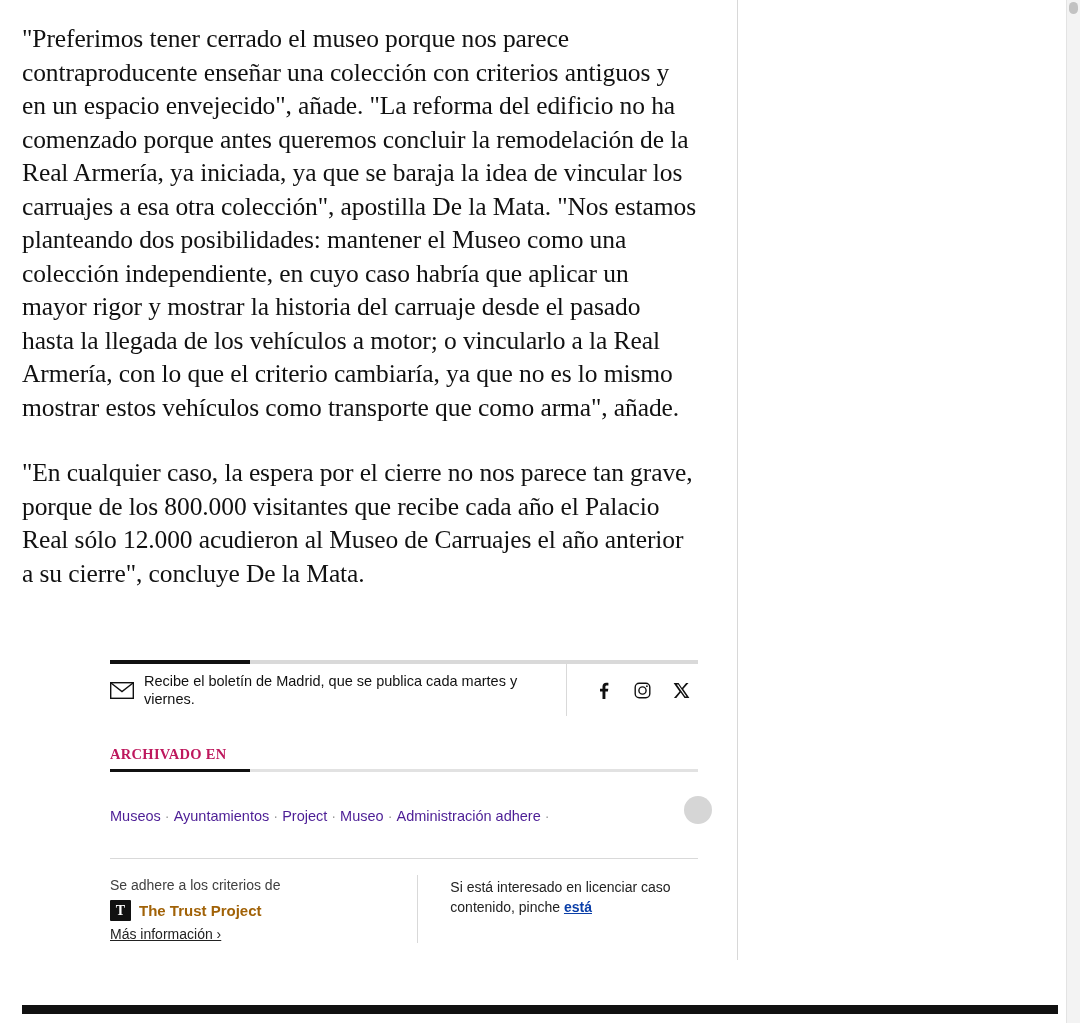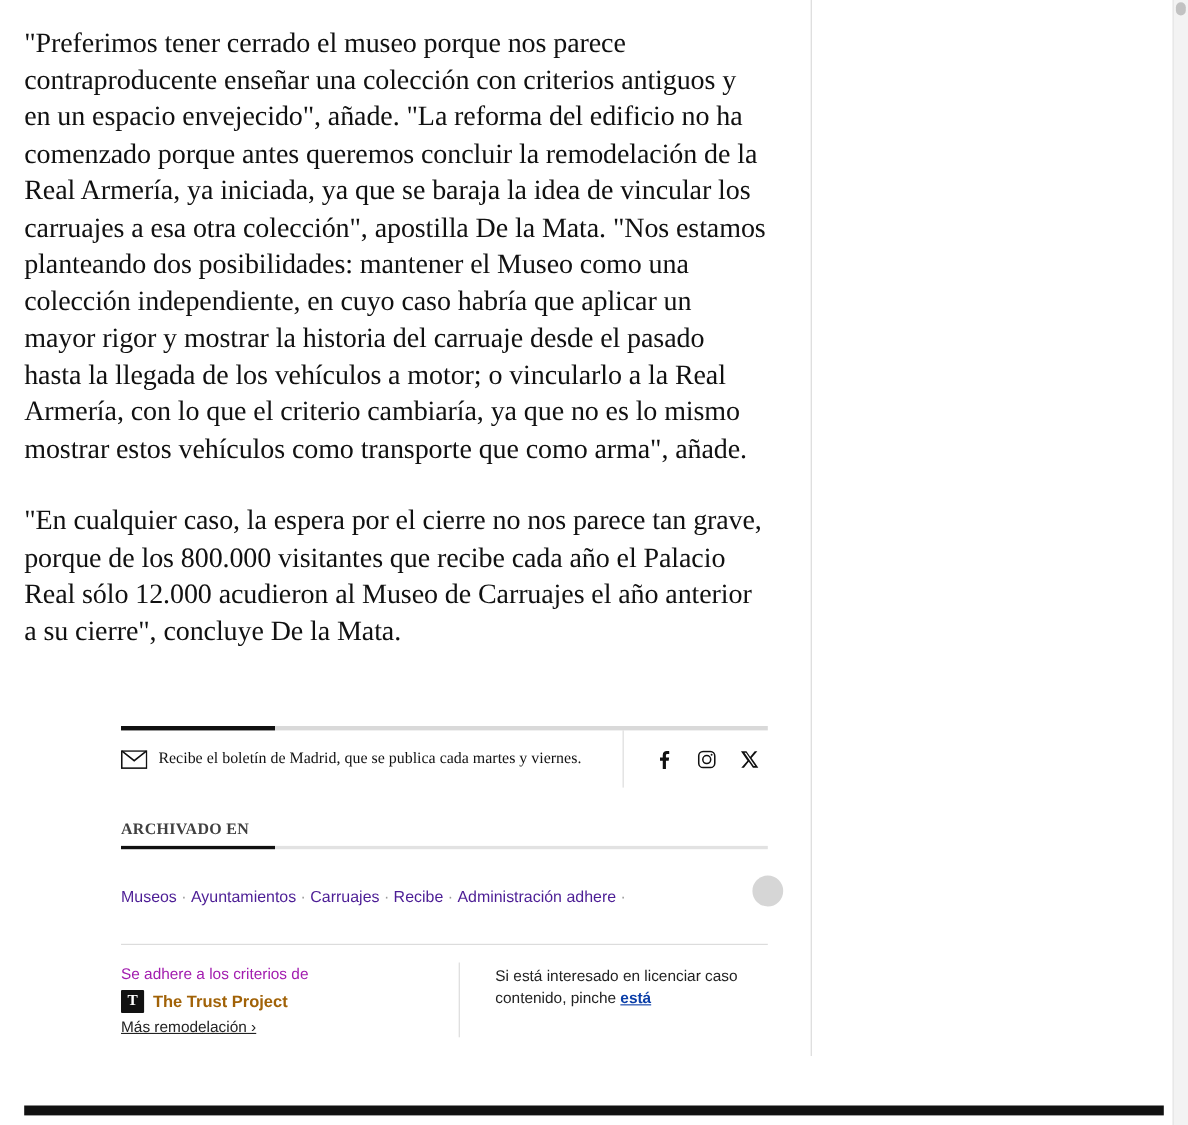--- a/index.html
+++ b/index.html
@@ -86,21 +86,21 @@
     height: 100%;
   }
   .env-icon {
     width: 24px;
     height: 17px;
     margin-right: 10px;
     flex: none;
     color: #111;
   }
   .newsletter-text {
-    font-family: Liberation Serif, serif;
+    font-family: Liberation Sans, sans-serif;
     font-size: 14.5px;
     color: #111111;
     line-height: 18px;
   }
   .social-row {
     display: flex;
     align-items: center;
     gap: 22px;
     padding-left: 28px;
     padding-right: 8px;
@@ -111,21 +111,21 @@
     color: #111;
     display: block;
   }
 
   
   .archivado-head {
     font-family: "Liberation Serif", serif;
     font-weight: bold;
     font-size: 14.5px;
     letter-spacing: 0.3px;
-    color: #404040;
+    color: #be185d;
     margin-top: 30px;
     padding-bottom: 6px;
   }
   .rule-sub {
     position: relative;
     height: 3px;
     background: #e2e2e2;
   }
   .rule-sub::before {
     content: "";
@@ -182,21 +182,21 @@
     border-right: 1px solid #d9d9d9;
     padding-right: 18px;
   }
   .trust-right {
     padding-left: 32px;
     padding-top: 2px;
   }
   .trust-line {
     font-family: "Liberation Sans", sans-serif;
     font-size: 14px;
-    color: #a21caf;
+    color: #404040;
     line-height: 20px;
   }
   .trust-brand {
     display: flex;
     align-items: center;
     margin-top: 5px;
     margin-bottom: 4px;
   }
   .trust-logo {
     width: 21px;
@@ -311,35 +311,35 @@
         </svg>
       </a>
     </div>
   </div>
 
   <div class="archivado-head">ARCHIVADO EN</div>
   <div class="rule-sub"></div>
 
   <div class="tags-row">
     <div class="tags">
-      <a class="tag" href="#">Museos</a><span class="sep">·</span><a class="tag" href="#">Ayuntamientos</a><span class="sep">·</span><a class="tag" href="#">Carruajes</a><span class="sep">·</span><a class="tag" href="#">Recibe</a><span class="sep">·</span><a class="tag" href="#">Administración adhere</a><span class="sep">·</span>
+      <a class="tag" href="#">Museos</a><span class="sep">·</span><a class="tag" href="#">Ayuntamientos</a><span class="sep">·</span><a class="tag" href="#">Project</a><span class="sep">·</span><a class="tag" href="#">Museo</a><span class="sep">·</span><a class="tag" href="#">Administración adhere</a><span class="sep">·</span>
     </div>
     <div class="more-dot"></div>
   </div>
 
   <div class="rule-plain"></div>
 
   <div class="trust-row">
     <div class="trust-left">
       <div class="trust-line">Se adhere a los criterios de</div>
       <div class="trust-brand">
         <span class="trust-logo">T</span>
         <span class="trust-brand-name">The Trust Project</span>
       </div>
-      <a class="trust-more" href="#">Más remodelación ›</a>
+      <a class="trust-more" href="#">Más información ›</a>
     </div>
     <div class="trust-right">
       <div class="license-text"><span>Si está interesado en licenciar caso contenido, pinche </span><a class="license-link" href="#">está</a></div>
     </div>
   </div>
 
 </div>
 
 <div class="bottom-bar"></div>
 

